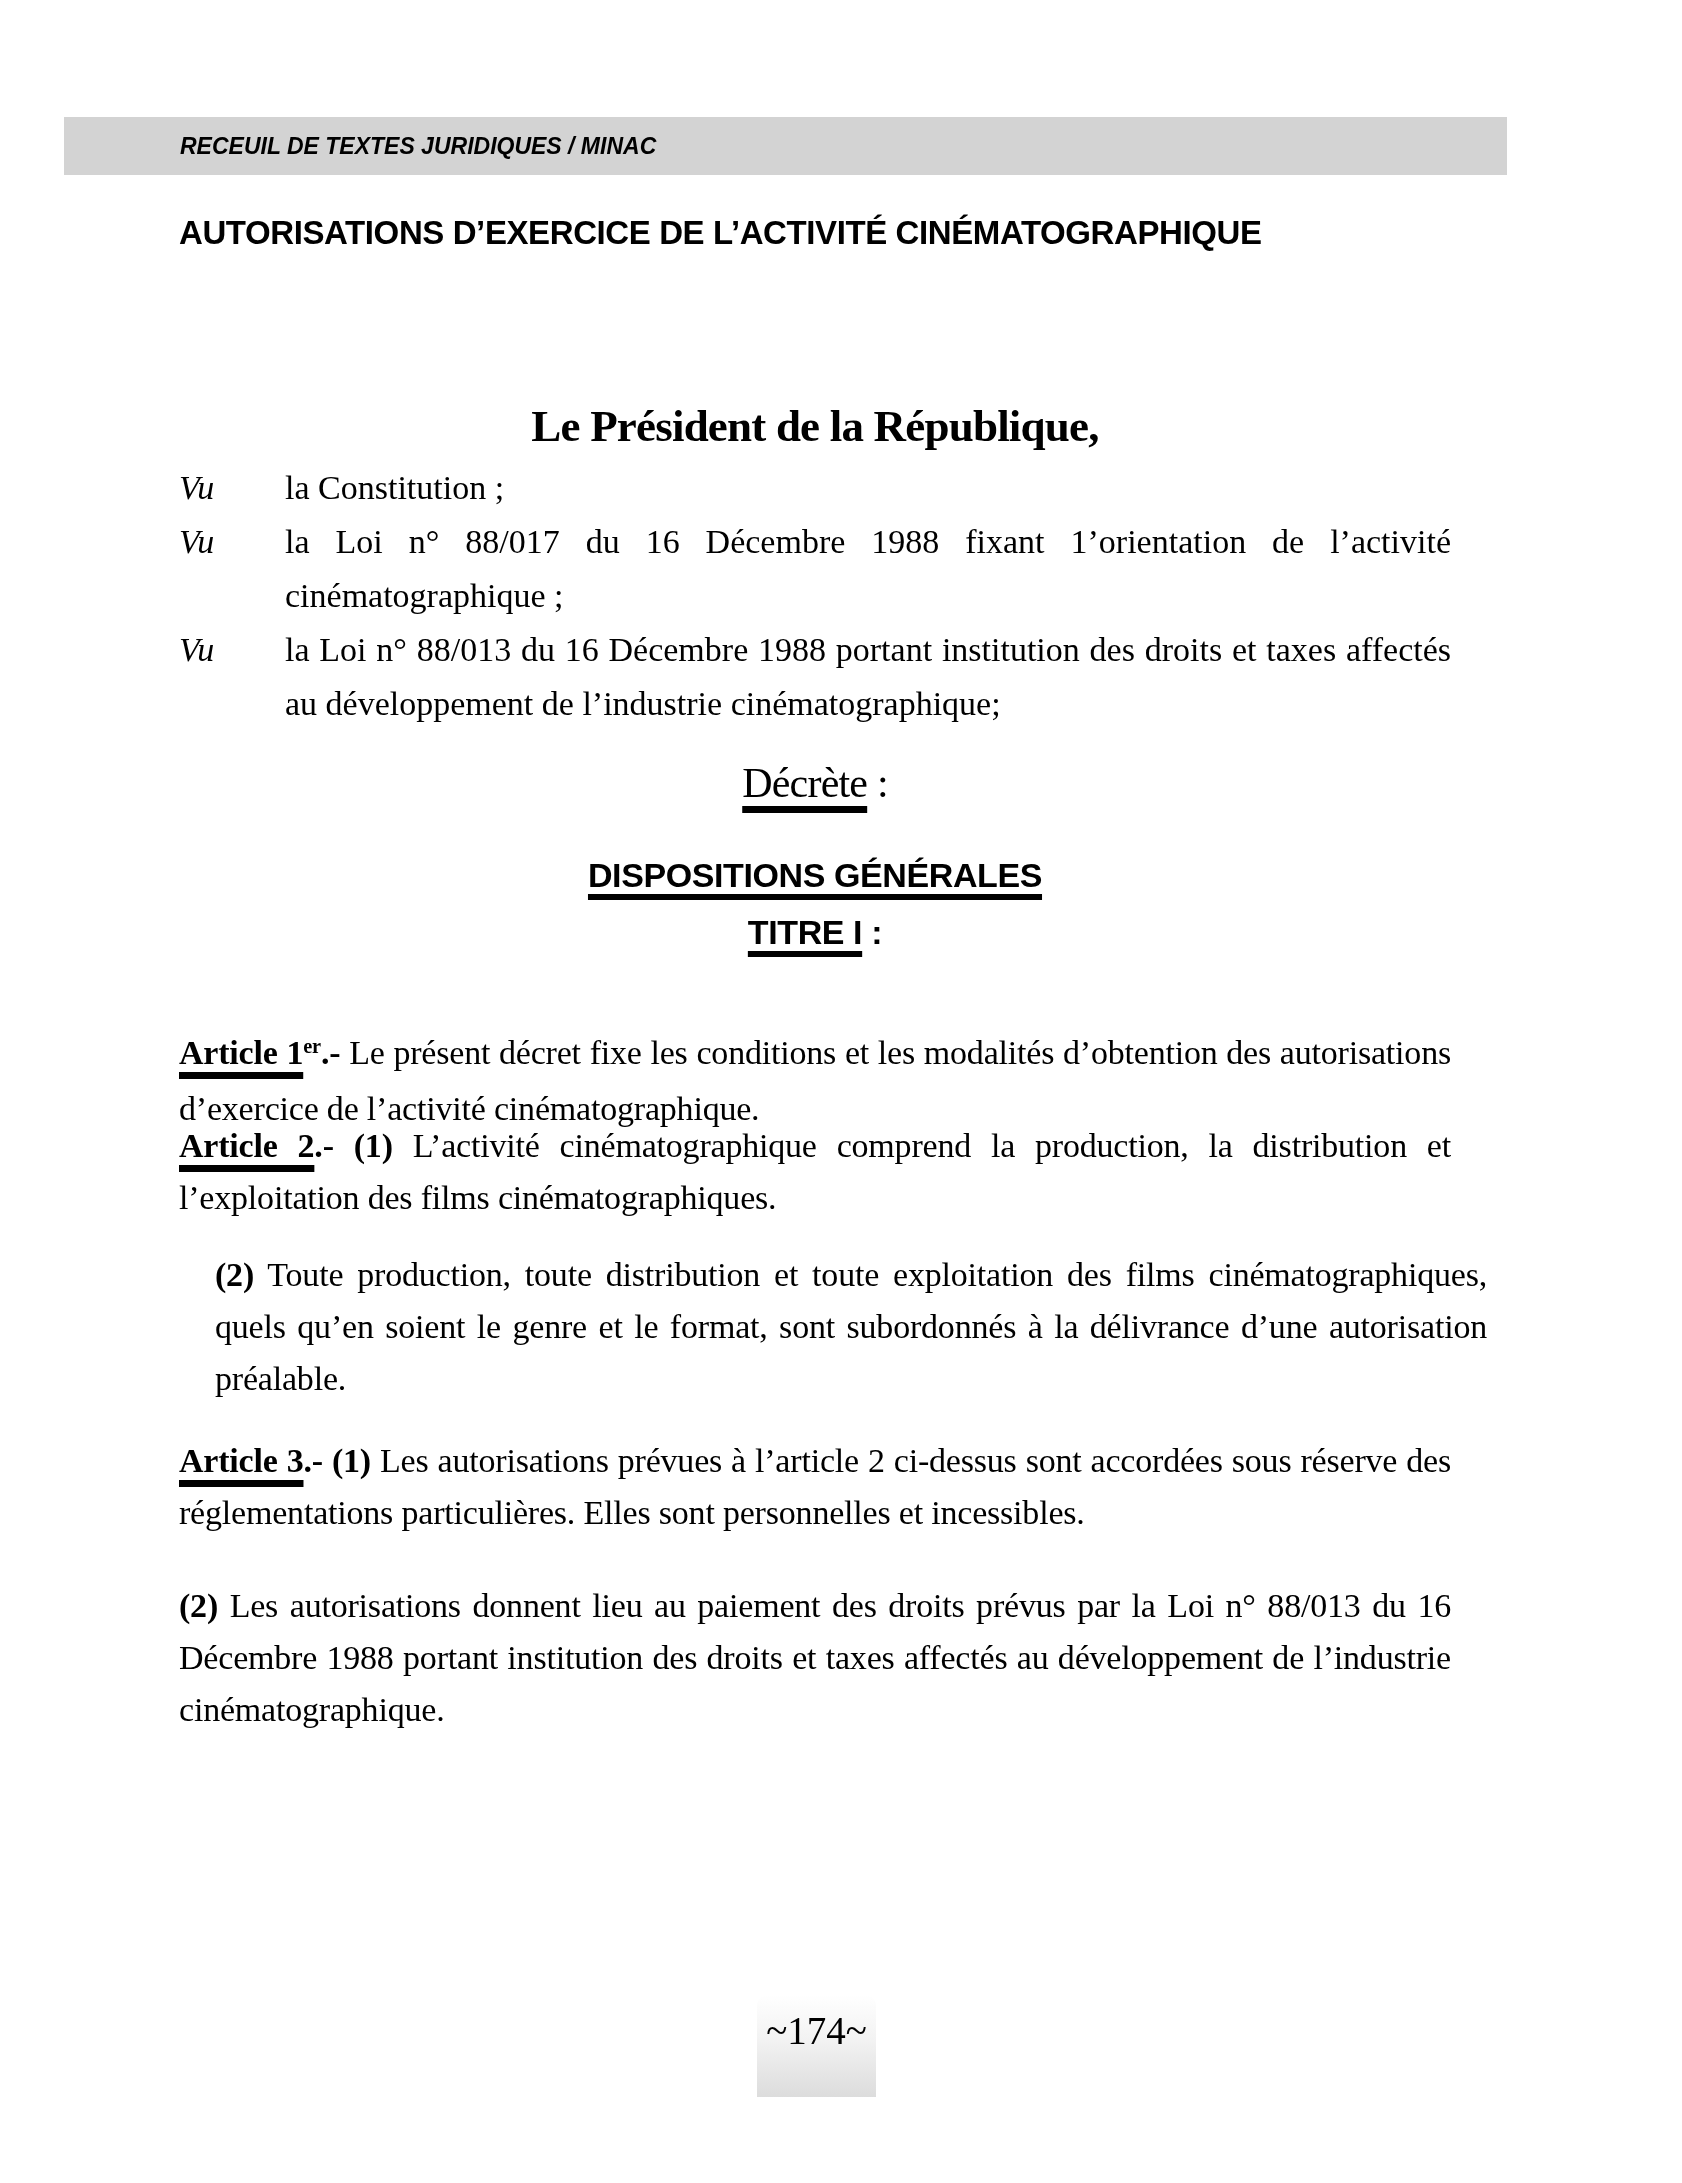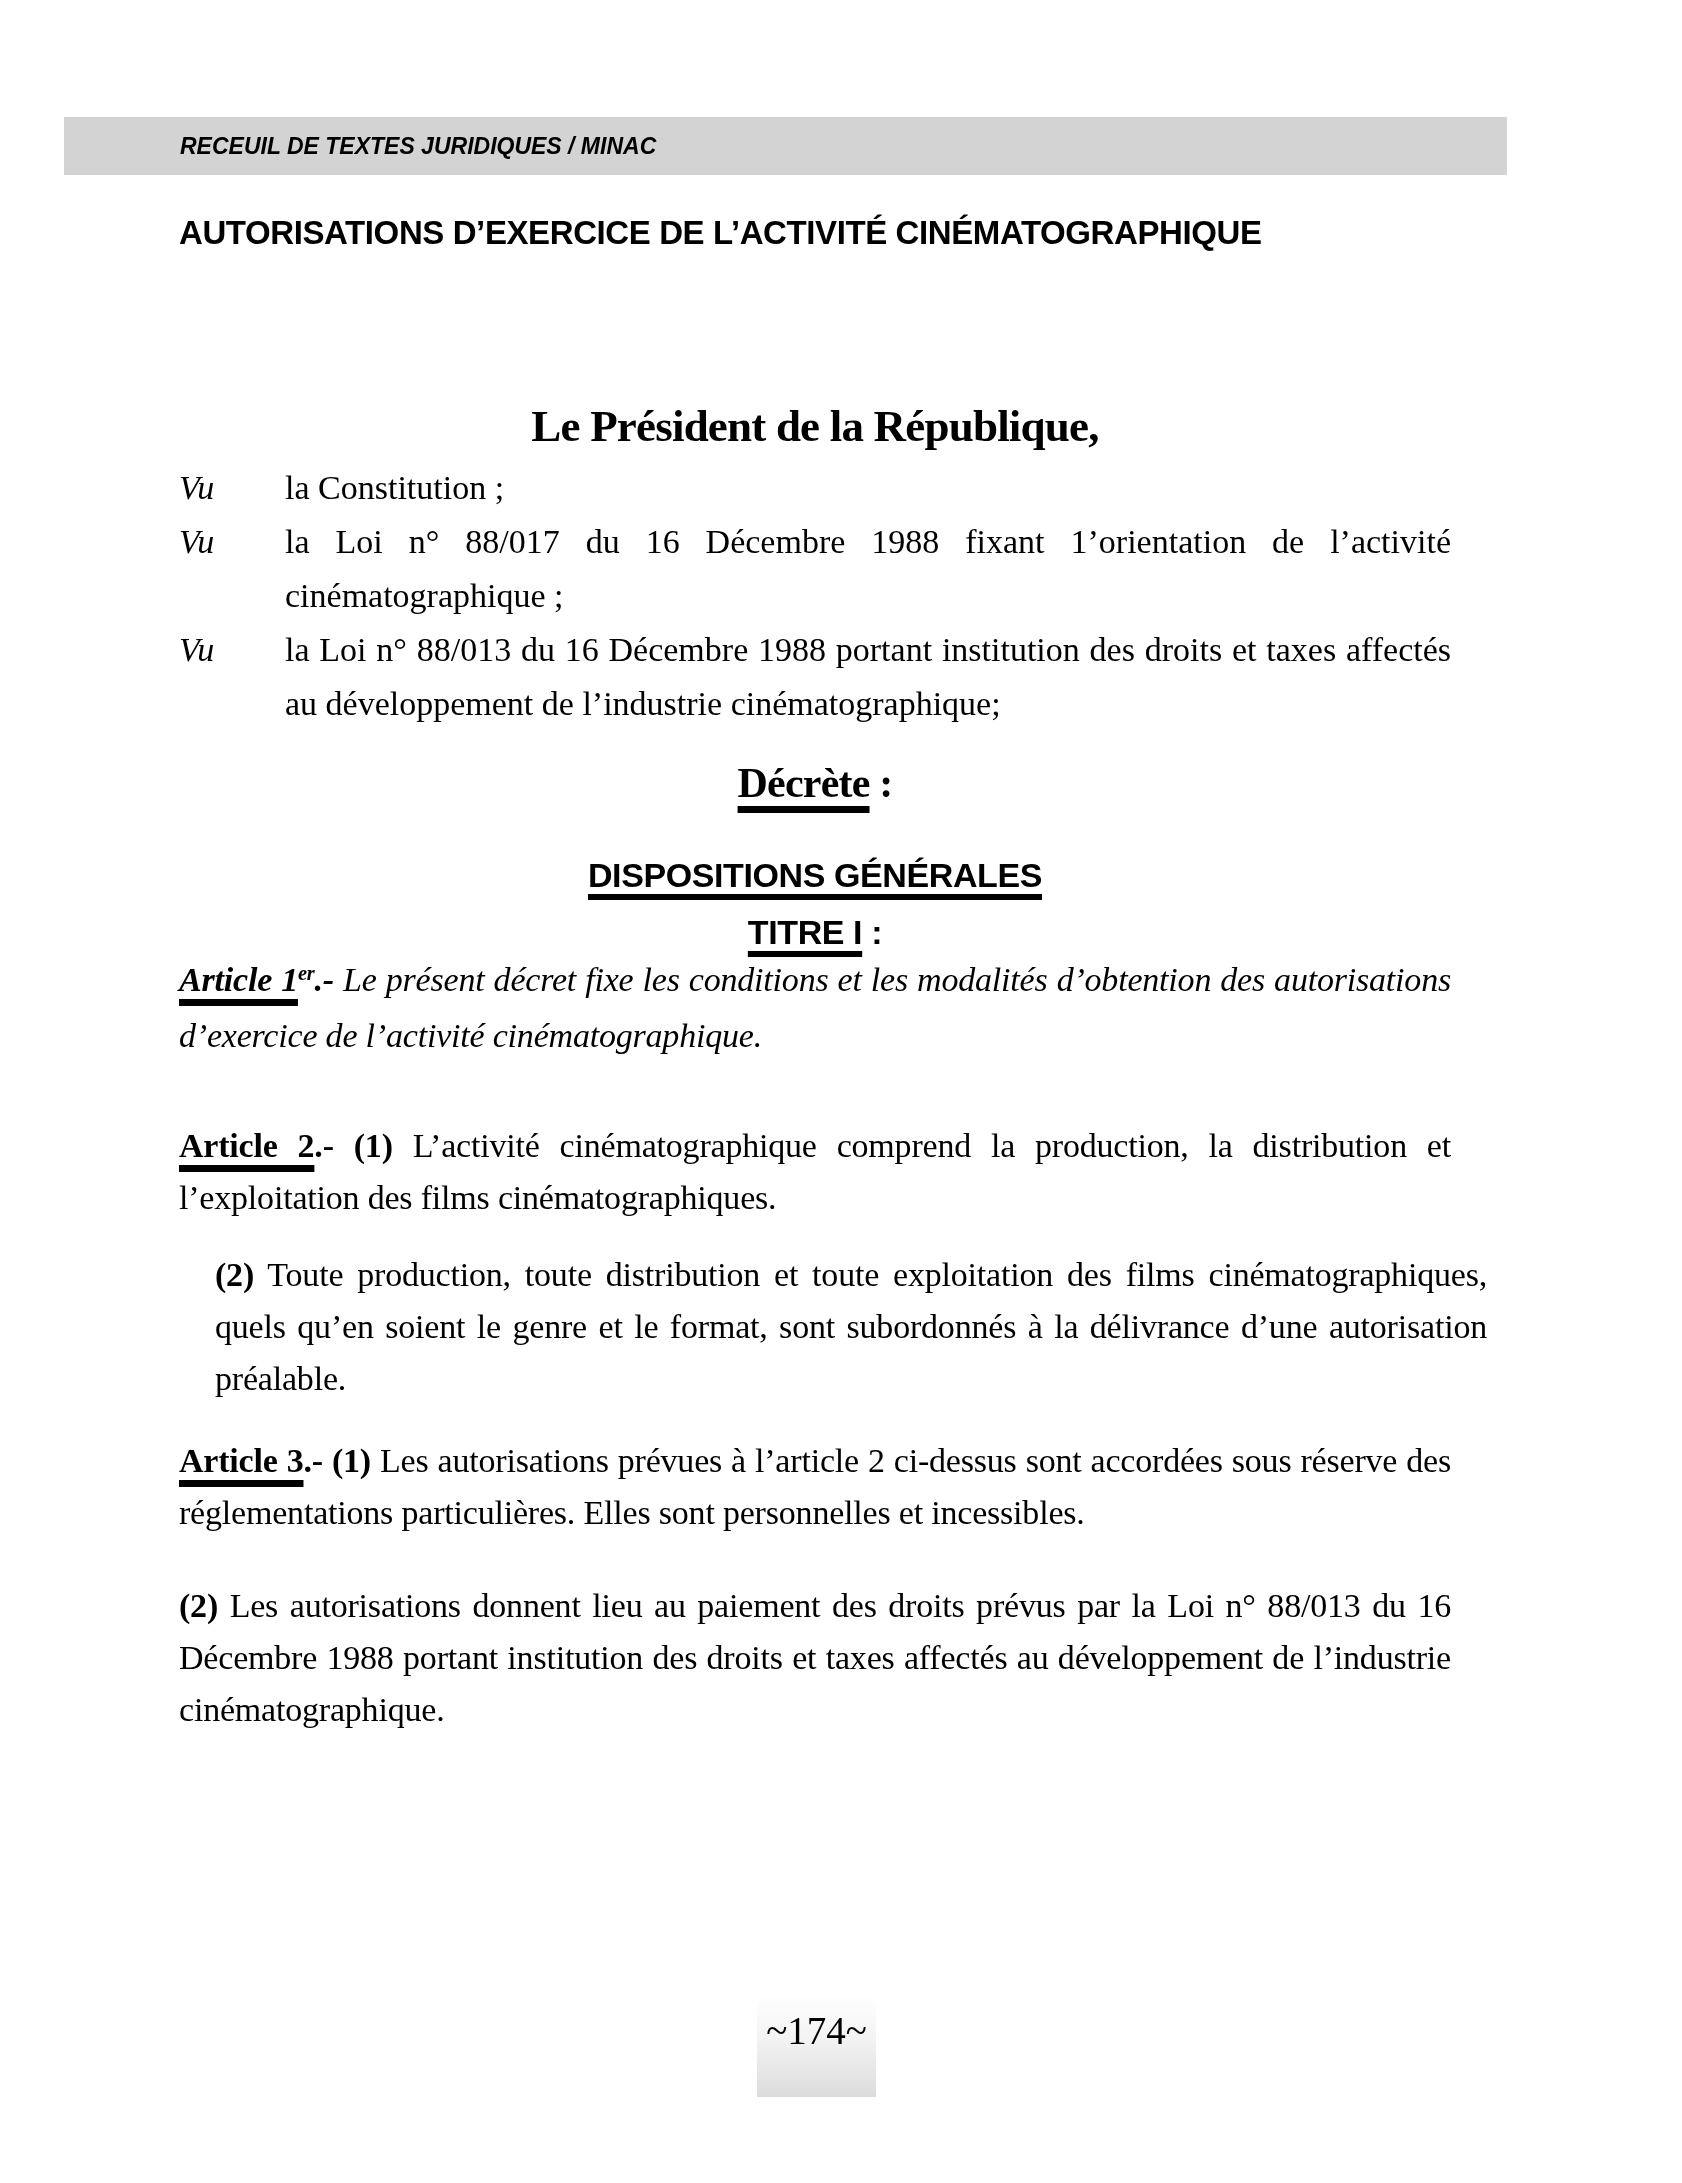--- a/index.html
+++ b/index.html
@@ -54,21 +54,21 @@
     line-height: 54px;
   }
   .vu-row { display: flex; }
   .vu-marker { flex: 0 0 106px; font-style: italic; }
   .vu-text { flex: 1 1 auto; text-align: justify; }
   .decree-heading {
     position: absolute;
     left: 179px; top: 759px;
     width: 1272px;
     text-align: center;
-    font-weight: bold;
+    font-weight: normal;
     font-size: 42px;
     letter-spacing: -0.8px;
   }
   .u-serif {
     text-decoration: underline;
     text-decoration-thickness: 7px;
     text-underline-offset: 8.5px;
   }
   .title-section {
     position: absolute;
@@ -158,21 +158,21 @@
   <div class="title-section">
     <div>
       <span class="u-sans">DISPOSITIONS GÉNÉRALES</span>
     </div>
     <div>
       <span class="u-sans">TITRE I</span><span> :</span>
     </div>
   </div>
 
   <div id="paragraphs-host">
-      <div class="body-para" style="top: 954px; font-style: italic;"><span class="seg-label">Article 1</span><span class="seg-sup">er</span><span class="seg-bold">.-</span><span> Le présent décret fixe les conditions et les modalités d’obtention des autorisations d’exercice de l’activité cinématographique.</span></div>
+      <div class="body-para" style="top: 1027px;"><span class="seg-label">Article 1</span><span class="seg-sup">er</span><span class="seg-bold">.-</span><span> Le présent décret fixe les conditions et les modalités d’obtention des autorisations d’exercice de l’activité cinématographique.</span></div>
       <div class="body-para" style="top: 1120px;"><span class="seg-label">Article 2</span><span class="seg-bold">.- </span><span class="seg-bold">(1)</span><span> L’activité cinématographique comprend la production, la distribution et l’exploitation des films cinématographiques.</span></div>
       <div class="body-para" style="top: 1249px; margin-left: 36px;"><span class="seg-bold">(2)</span><span> Toute production, toute distribution et toute exploitation des films cinématographiques, quels qu’en soient le genre et le format, sont subordonnés à la délivrance d’une autorisation préalable.</span></div>
       <div class="body-para" style="top: 1435px;"><span class="seg-label">Article 3</span><span class="seg-bold">.- </span><span class="seg-bold">(1)</span><span> Les autorisations prévues à l’article 2 ci-dessus sont accordées sous réserve des réglementations particulières. Elles sont personnelles et incessibles.</span></div>
       <div class="body-para" style="top: 1580px;"><span class="seg-bold">(2)</span><span> Les autorisations donnent lieu au paiement des droits prévus par la Loi n° 88/013 du 16 Décembre 1988 portant institution des droits et taxes affectés au développement de l’industrie cinématographique.</span></div>
     </div>
 
   <div class="footer-box">
     <div class="footer-page-number">~174~</div>
   </div>
 

